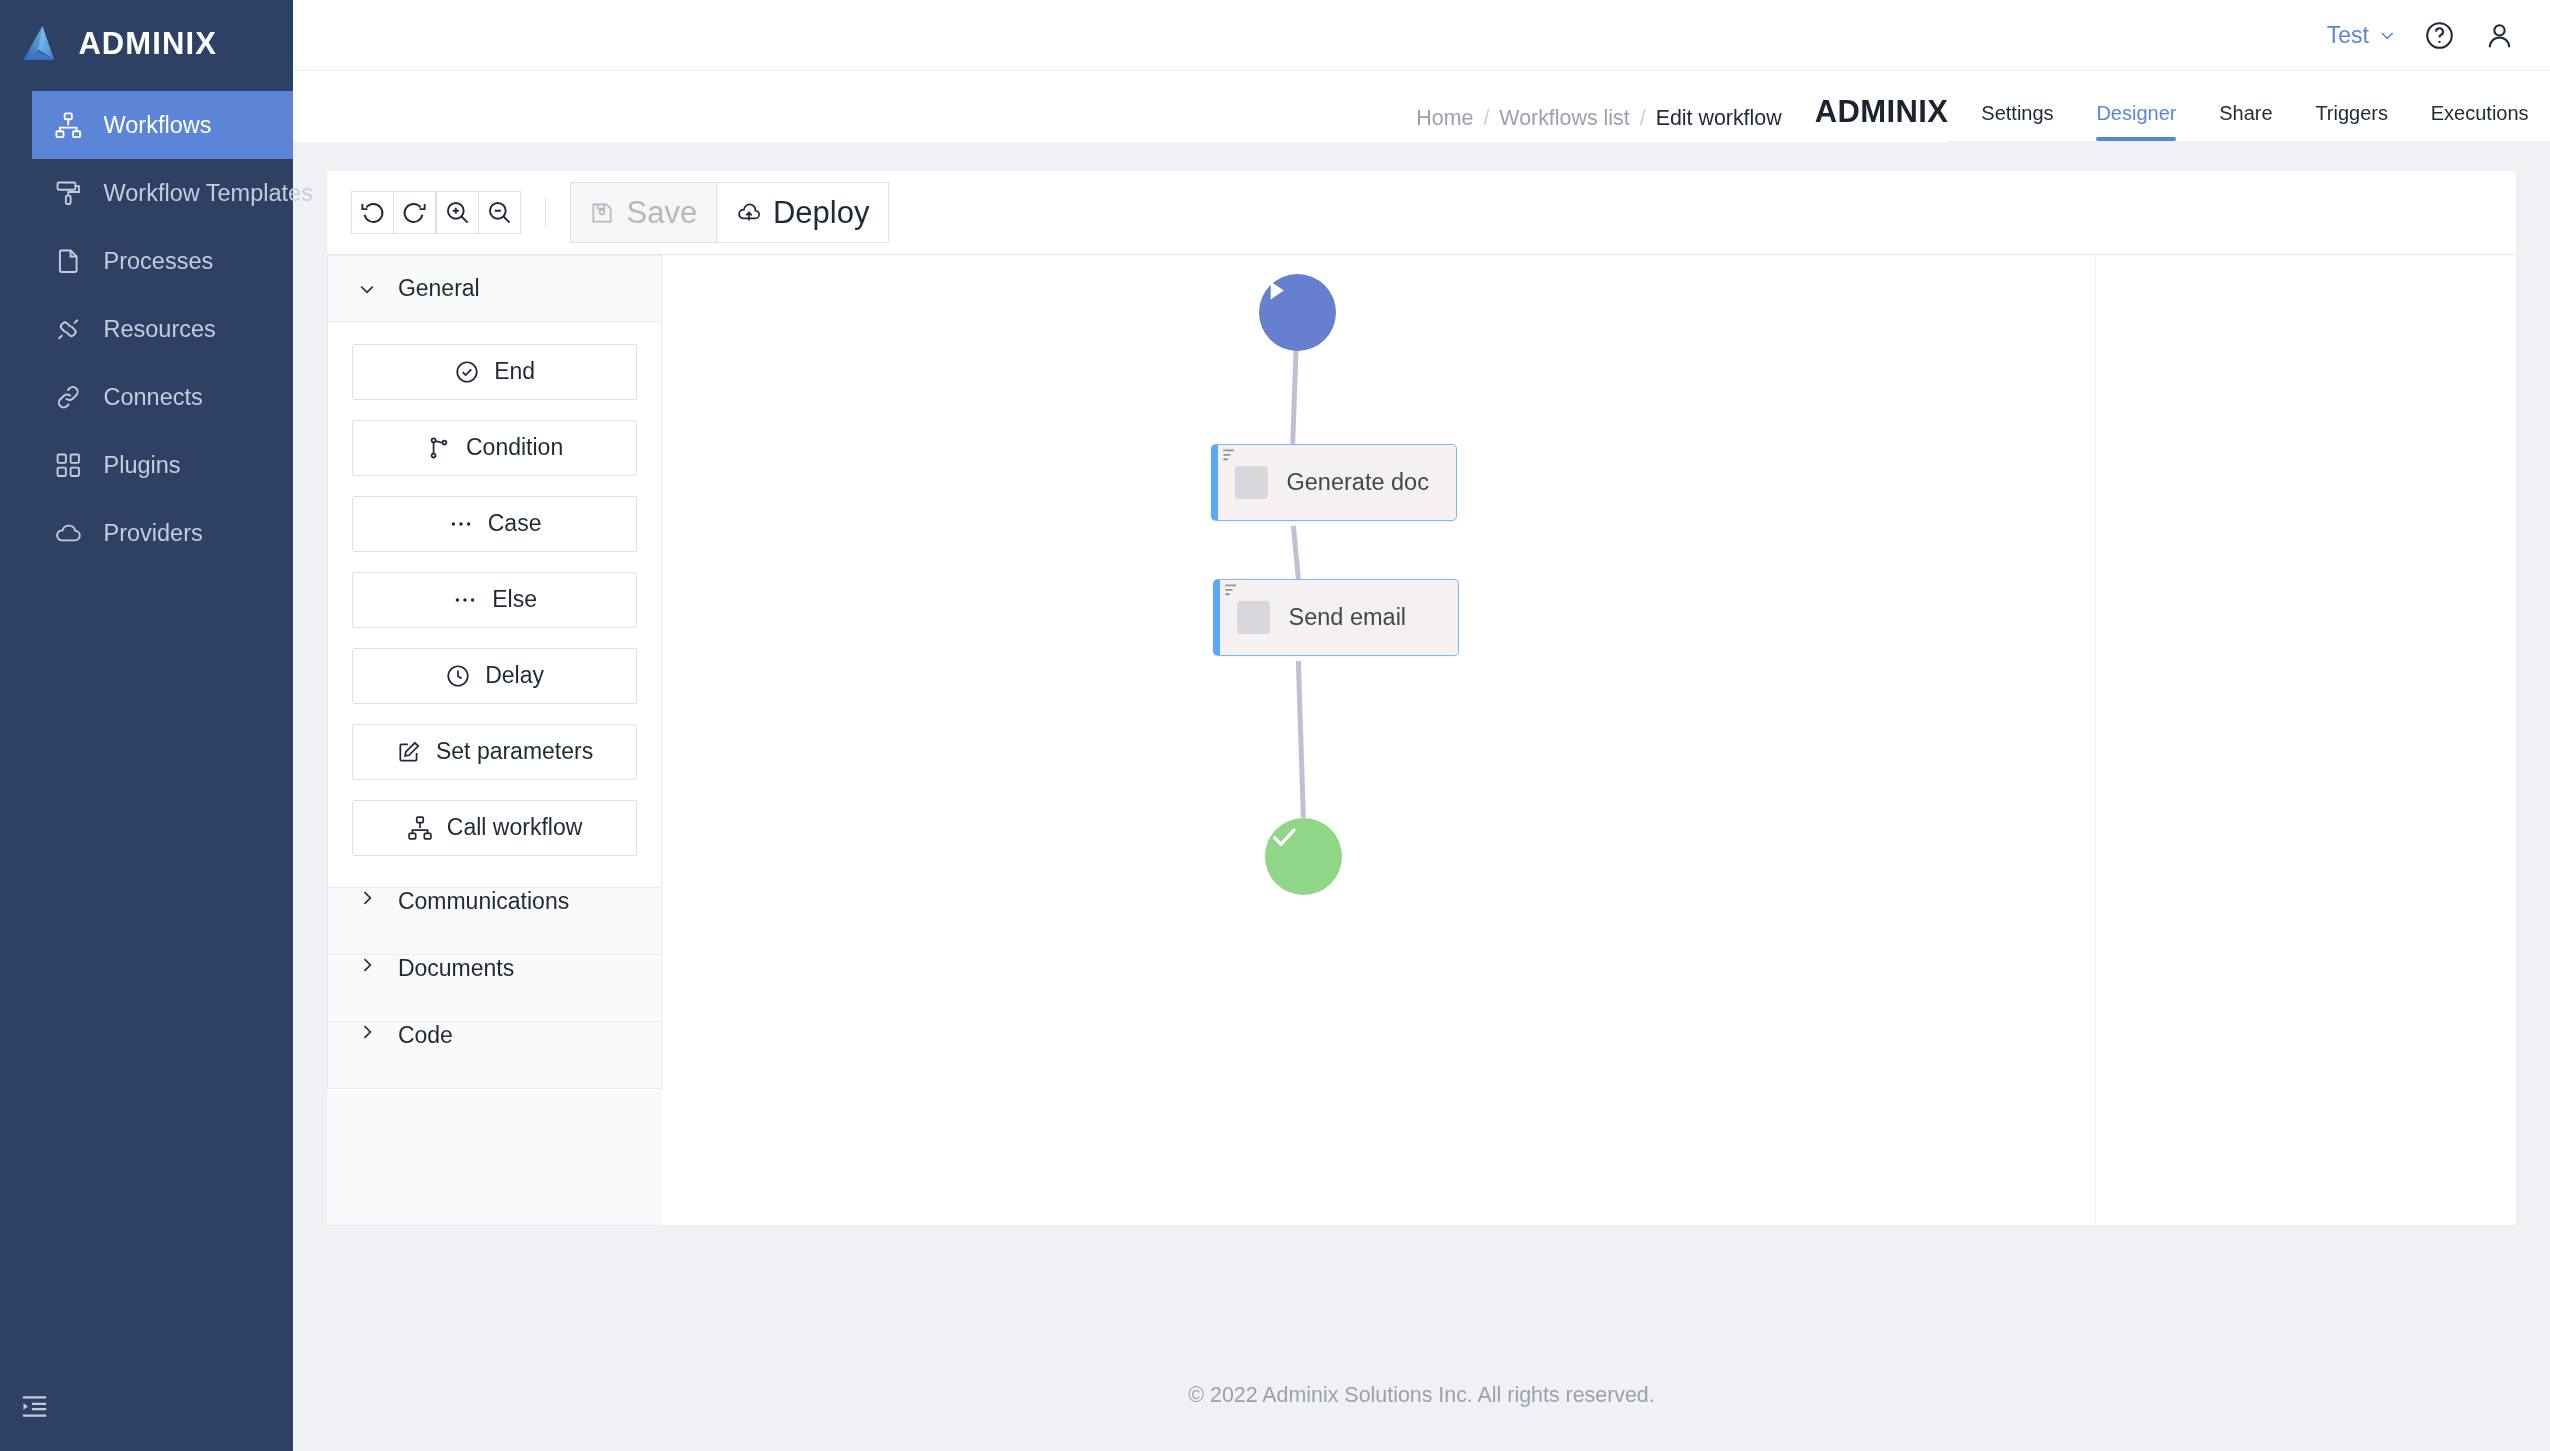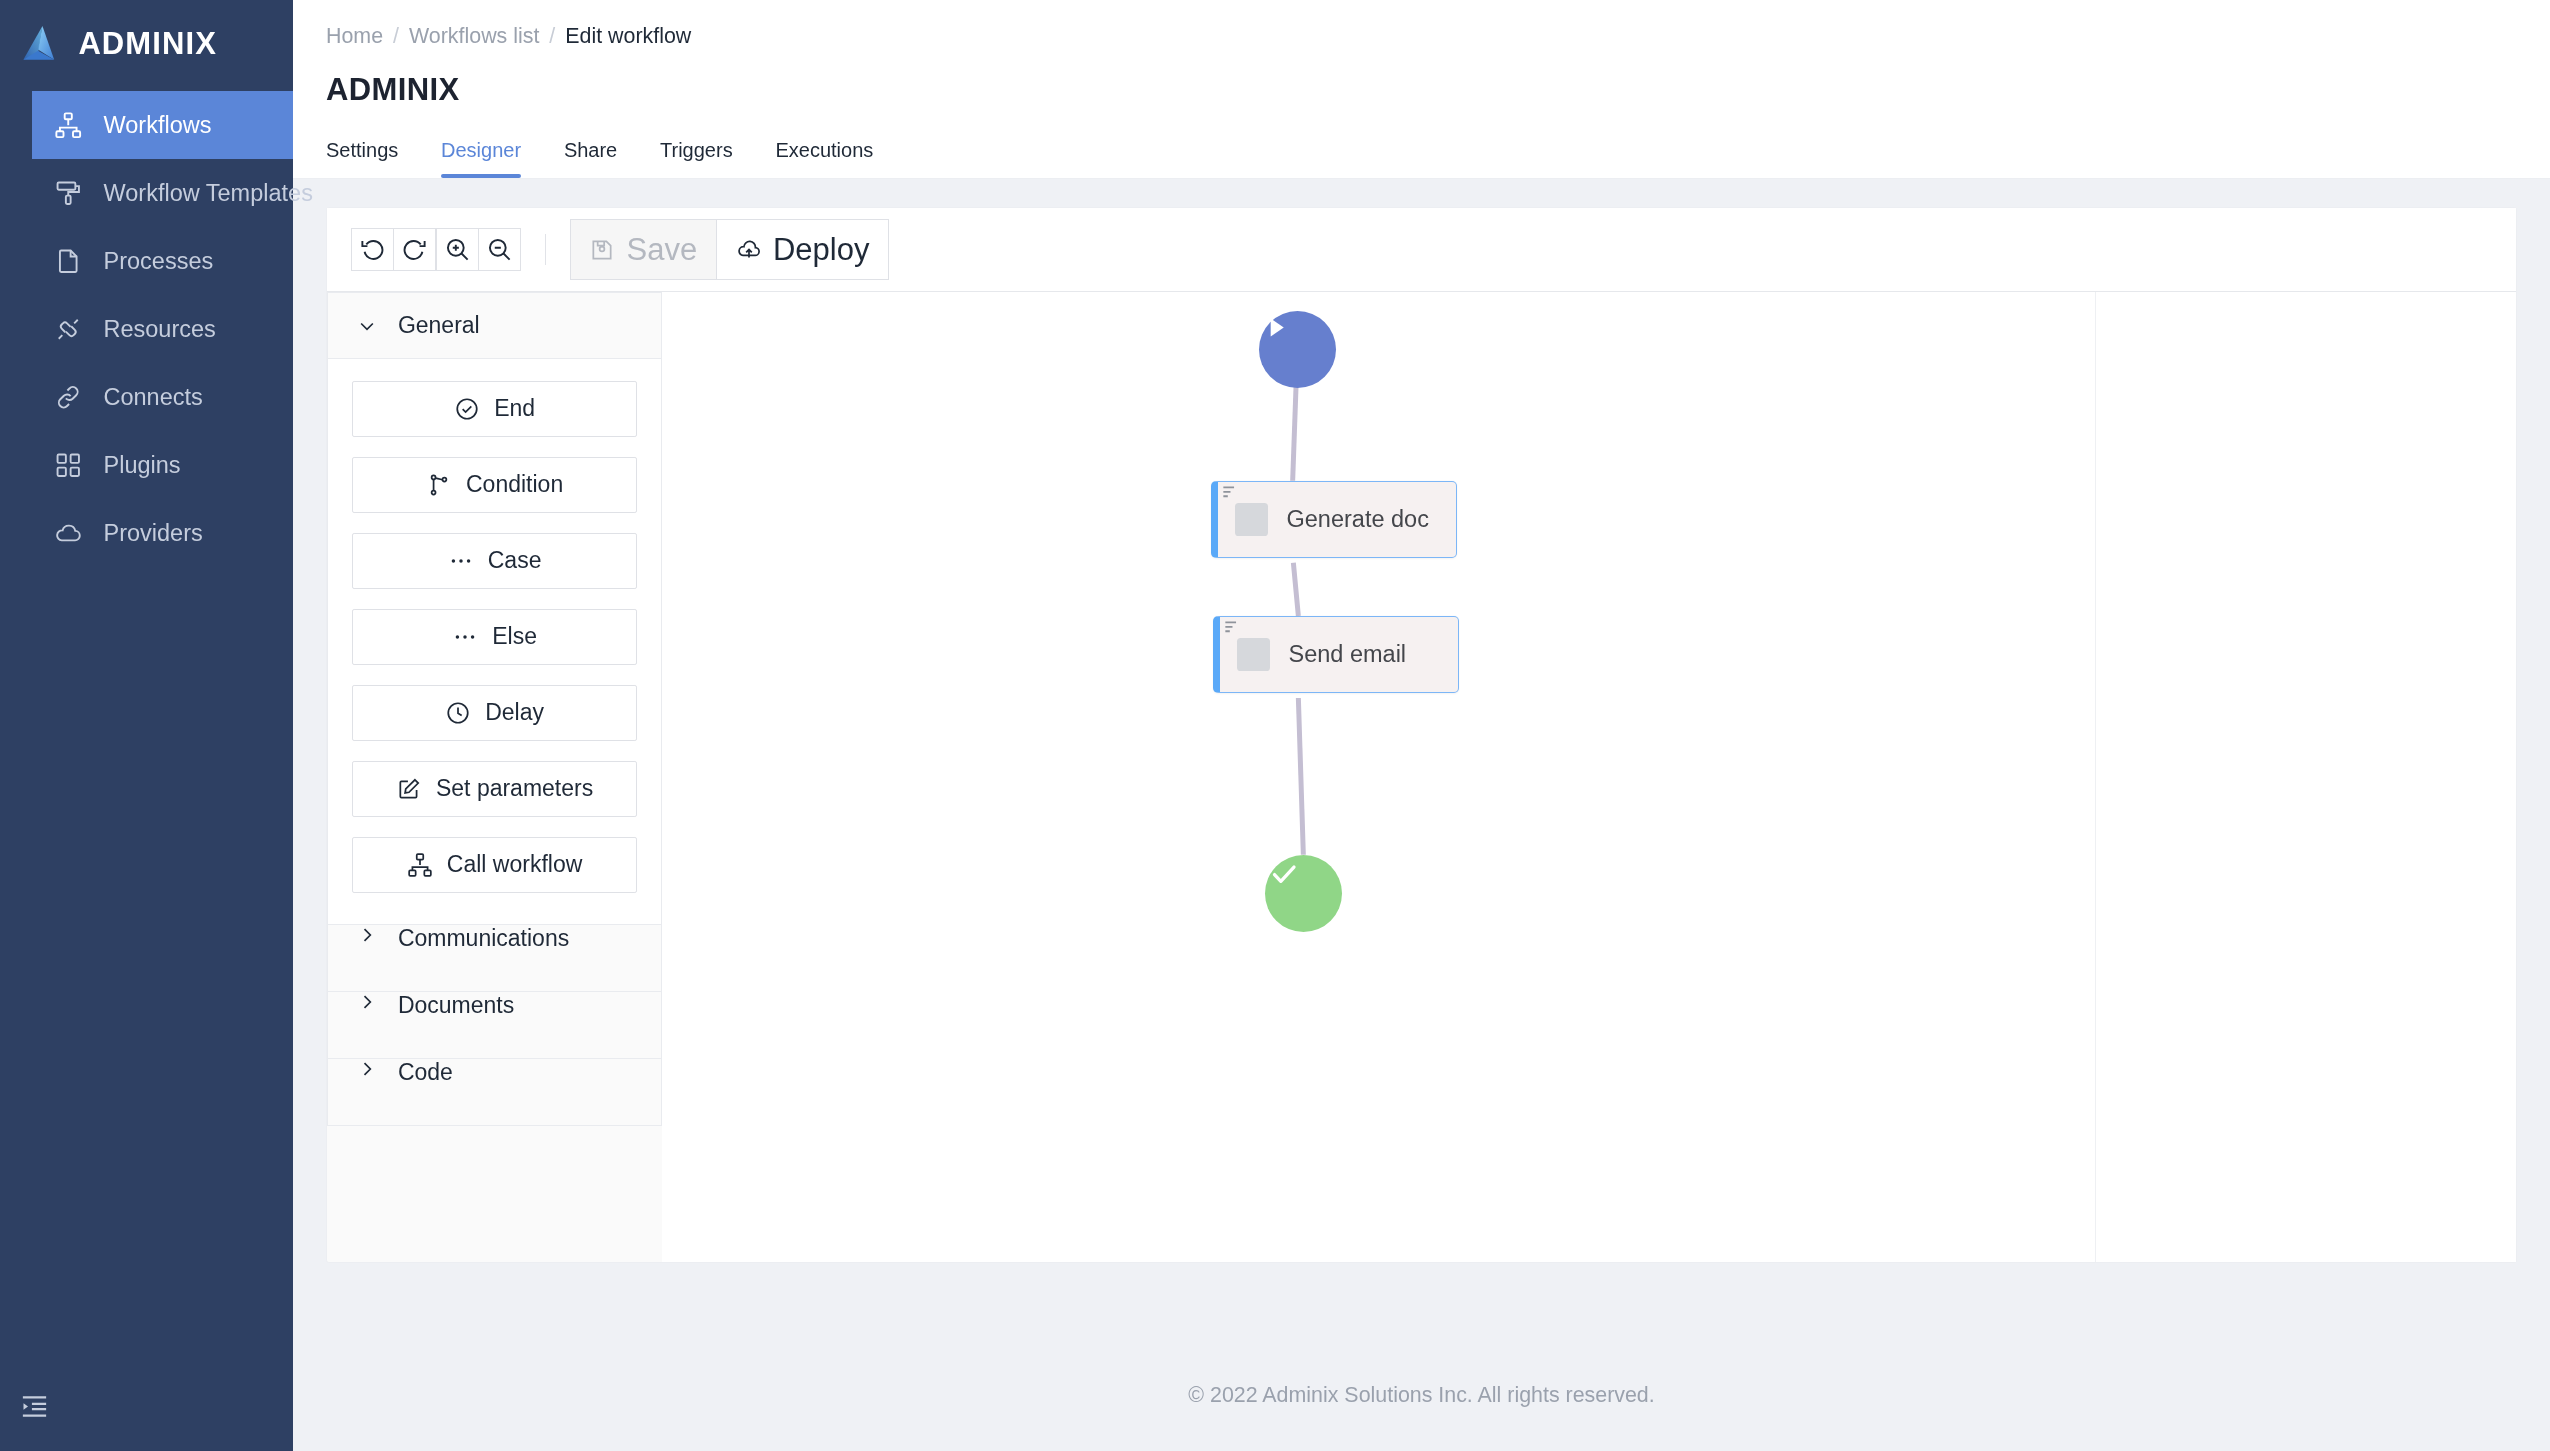--- a/index.html
+++ b/index.html
@@ -55,21 +55,21 @@
     border-bottom:0.7px solid #eceef2;
   }
   .tenant { color:#5b86d8; font-size:23px; display:flex; align-items:center;
             gap:8.5px; cursor:pointer; }
   .tenant .chev { width:18.5px; height:18.5px; display:block; }
   .topbar-icon { width:34px; height:34px; display:flex; align-items:center;
                  justify-content:center; cursor:pointer; }
   .topbar-icon svg { width:31px; height:31px; display:block; }
 
   .page {
-    background:#ffffff; padding:0 0 0 0; display:flex; flex-direction:column;
+    background:#ffffff; padding:0 0 0 0; display:flex; flex-direction:row;justify-content:flex-end;
   }
   .breadcrumb {
     display:flex; align-items:center; gap:10px; font-size:21.4px;
     padding:24px 0 0 33px; color:#9aa1ad;
   }
   .breadcrumb a { color:#9aa1ad; text-decoration:none; cursor:pointer; }
   .breadcrumb .sep { color:#c8cdd6; }
   .breadcrumb .current { color:#1f2937; }
 
   .page-title {
@@ -306,20 +306,41 @@
     <div class="sidebar-collapse">
       <svg viewBox="0 0 24 24" fill="none" stroke="#c5cddd" stroke-width="1.8">
         <path d="M3 5h18M10 10h11M10 14h11M3 19h18"></path>
         <path d="M7 12l-3.5-2.6v5.2z" fill="#c5cddd" stroke="none"></path>
       </svg>
     </div>
   </aside>
 
   <div class="main">
 
+    <div class="topbar">
+      <div class="tenant">
+        <span>Test</span>
+        <svg class="chev" viewBox="0 0 24 24" fill="none" stroke="#5b86d8" stroke-width="2">
+          <path d="M5 9l7 7 7-7"></path>
+        </svg>
+      </div>
+      <div class="topbar-icon">
+        <svg viewBox="0 0 24 24" fill="none" stroke="#1f2937" stroke-width="1.6">
+          <circle cx="12" cy="12" r="9.5"></circle>
+          <path d="M9.3 9a2.7 2.7 0 1 1 3.6 2.6c-.6.3-.9.8-.9 1.5v.4"></path>
+          <circle cx="12" cy="17" r=".9" fill="#1f2937" stroke="none"></circle>
+        </svg>
+      </div>
+      <div class="topbar-icon">
+        <svg viewBox="0 0 24 24" fill="none" stroke="#1f2937" stroke-width="1.6">
+          <circle cx="12" cy="8" r="4"></circle>
+            <path d="M4.5 21a7.5 7.5 0 0 1 15 0"></path>
+        </svg>
+      </div>
+    </div>
 
     <div class="page">
       <div class="breadcrumb">
         <a>Home</a>
         <span class="sep">/</span>
         <a>Workflows list</a>
         <span class="sep">/</span>
         <span class="current">Edit workflow</span>
       </div>
 

